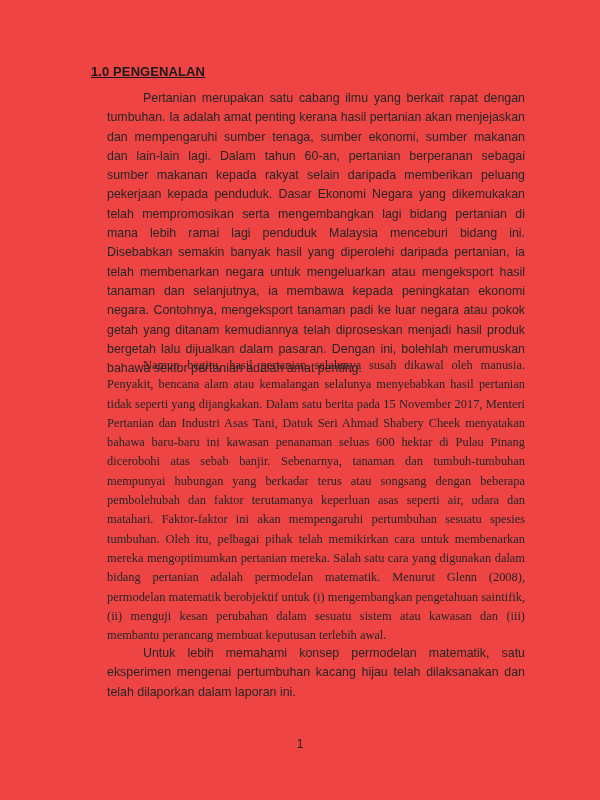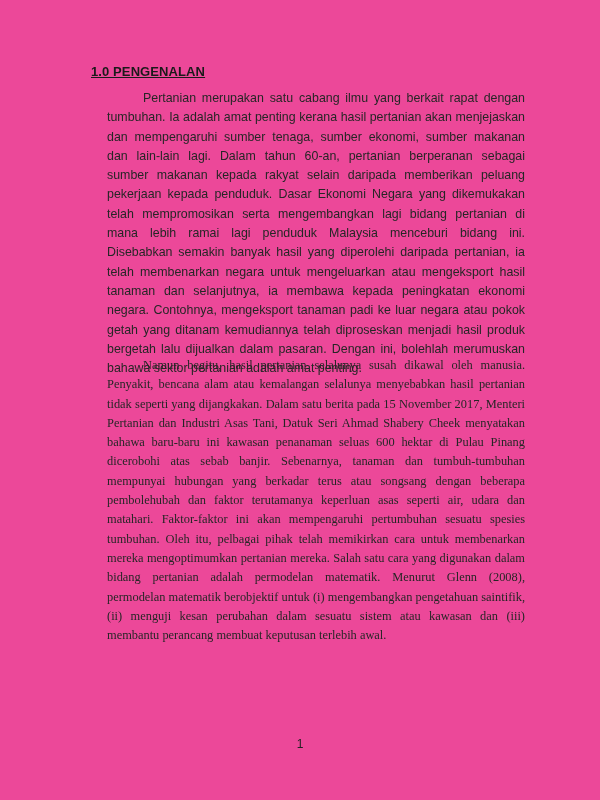--- a/index.html
+++ b/index.html
@@ -2,21 +2,21 @@
 <html><head>
   <meta charset="utf-8">
   <style>
     html, body { margin: 0; padding: 0; }
     body {
       width: 600px; height: 800px; background: #ffffff; overflow: hidden;
       position: relative;
       font-family: "Liberation Sans", "DejaVu Sans", sans-serif;
       color: #222222;
     }
-    .page { position: absolute; left: 0; top: 0; width: 600px; height: 800px; background: #ec4899; }
+    .page { position: absolute; left: 0; top: 0; width: 600px; height: 800px; background: #ef4444; }
     .heading {
       position: absolute; left: 91px; top: 64px;
       font-size: 13px; font-weight: bold; text-decoration: underline;
       letter-spacing: 0.1px; color: #1a1a1a;
     }
     .para {
       position: absolute; left: 107px; width: 418px;
       font-size: 12.4px; line-height: 19.3px;
       text-align: justify; color: #262626;
     }
@@ -32,15 +32,16 @@
 </head>
 <body>
 
 <div class="page">
   <div class="heading">1.0 PENGENALAN</div>
 
   <div class="para" id="p1"><span class="ind"></span><span>Pertanian merupakan satu cabang ilmu yang berkait rapat dengan tumbuhan. Ia adalah amat penting kerana hasil pertanian akan menjejaskan dan mempengaruhi sumber tenaga, sumber ekonomi, sumber makanan dan lain-lain lagi. Dalam tahun 60-an, pertanian berperanan sebagai sumber makanan kepada rakyat selain daripada memberikan peluang pekerjaan kepada penduduk. Dasar Ekonomi Negara yang dikemukakan telah mempromosikan serta mengembangkan lagi bidang pertanian di mana lebih ramai lagi penduduk Malaysia menceburi bidang ini. Disebabkan semakin banyak hasil yang diperolehi daripada pertanian, ia telah membenarkan negara untuk mengeluarkan atau mengeksport hasil tanaman dan selanjutnya, ia membawa kepada peningkatan ekonomi negara. Contohnya, mengeksport tanaman padi ke luar negara atau pokok getah yang ditanam kemudiannya telah diproseskan menjadi hasil produk bergetah lalu dijualkan dalam pasaran. Dengan ini, bolehlah merumuskan bahawa sektor pertanian adalah amat penting.</span></div>
 
   <div class="para" id="p2"><span class="ind"></span><span>Namun begitu, hasil pertanian selalunya susah dikawal oleh manusia. Penyakit, bencana alam atau kemalangan selalunya menyebabkan hasil pertanian tidak seperti yang dijangkakan. Dalam satu berita pada 15 November 2017, Menteri Pertanian dan Industri Asas Tani, Datuk Seri Ahmad Shabery Cheek menyatakan bahawa baru-baru ini kawasan penanaman seluas 600 hektar di Pulau Pinang dicerobohi atas sebab banjir. Sebenarnya, tanaman dan tumbuh-tumbuhan mempunyai hubungan yang berkadar terus atau songsang dengan beberapa pembolehubah dan faktor terutamanya keperluan asas seperti air, udara dan matahari. Faktor-faktor ini akan mempengaruhi pertumbuhan sesuatu spesies tumbuhan. Oleh itu, pelbagai pihak telah memikirkan cara untuk membenarkan mereka mengoptimumkan pertanian mereka. Salah satu cara yang digunakan dalam bidang pertanian adalah permodelan matematik. Menurut Glenn (2008), permodelan matematik berobjektif untuk (i) mengembangkan pengetahuan saintifik, (ii) menguji kesan perubahan dalam sesuatu sistem atau kawasan dan (iii) membantu perancang membuat keputusan terlebih awal.</span></div>
 
+  <div class="para" id="p3"><span class="ind"></span><span>Untuk lebih memahami konsep permodelan matematik, satu eksperimen mengenai pertumbuhan kacang hijau telah dilaksanakan dan telah dilaporkan dalam laporan ini.</span></div>
 
   <div class="pagenum">1</div>
 </div>
 
 </body></html>

